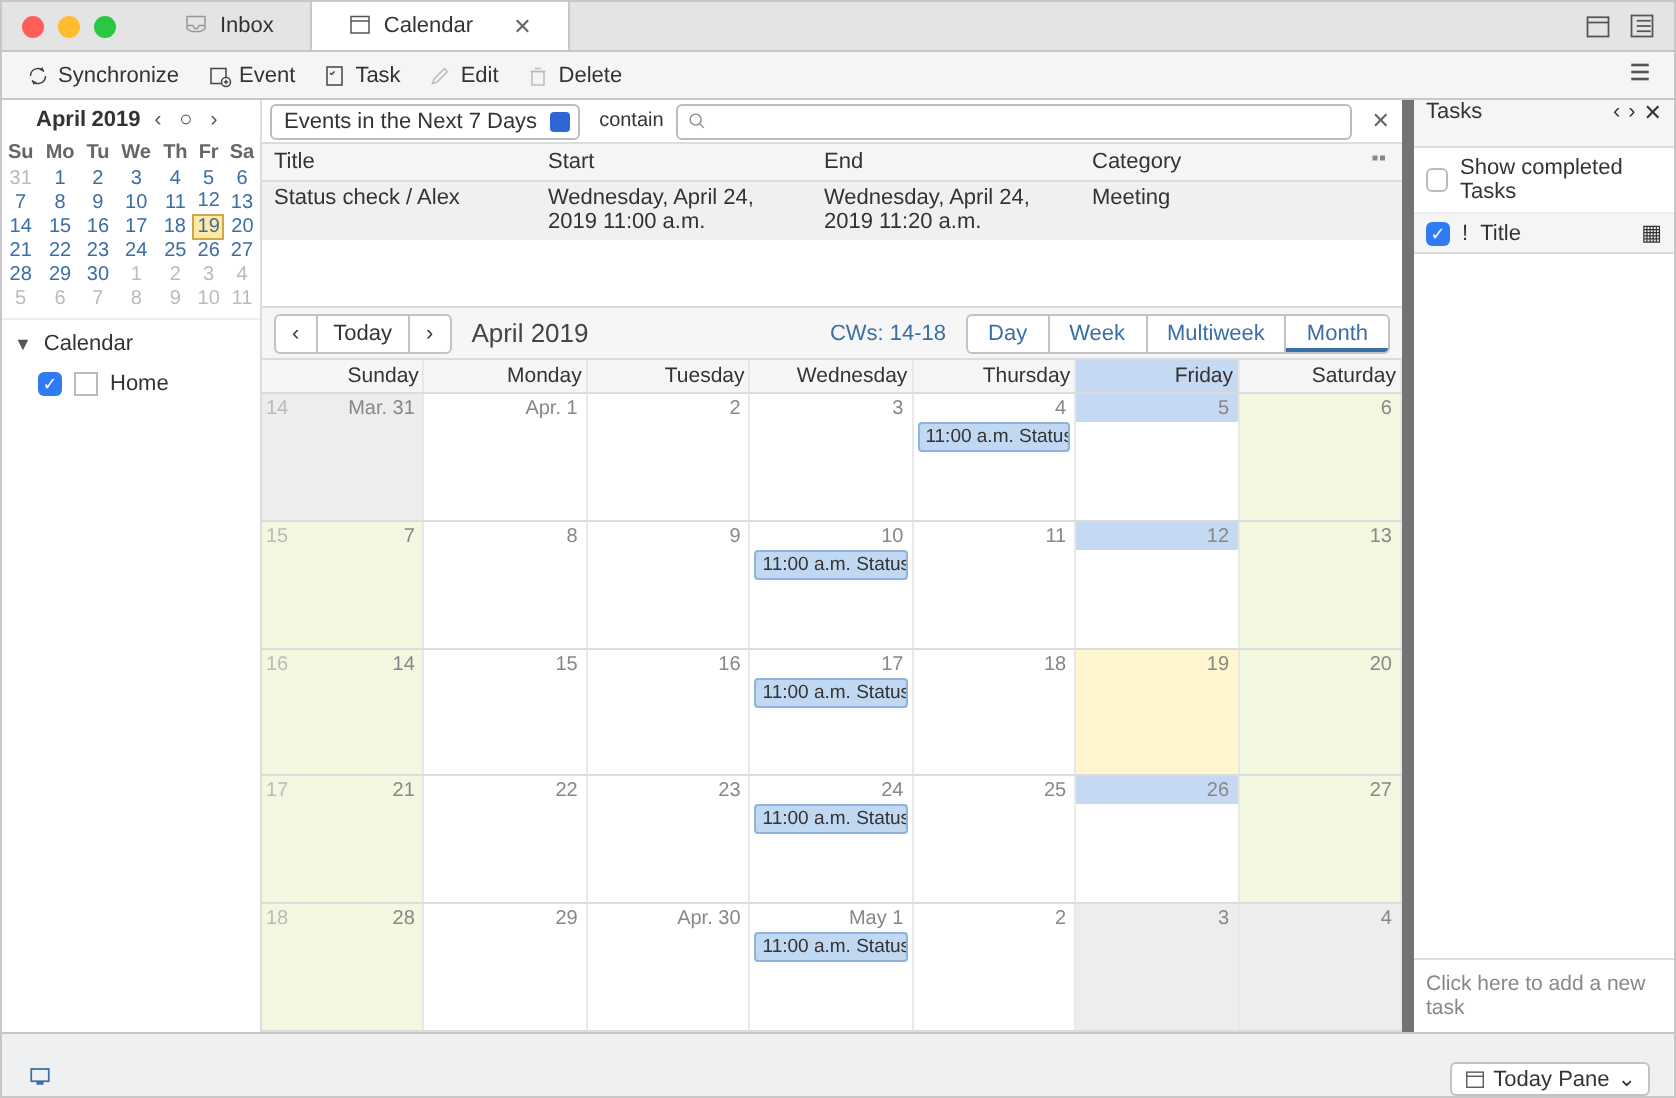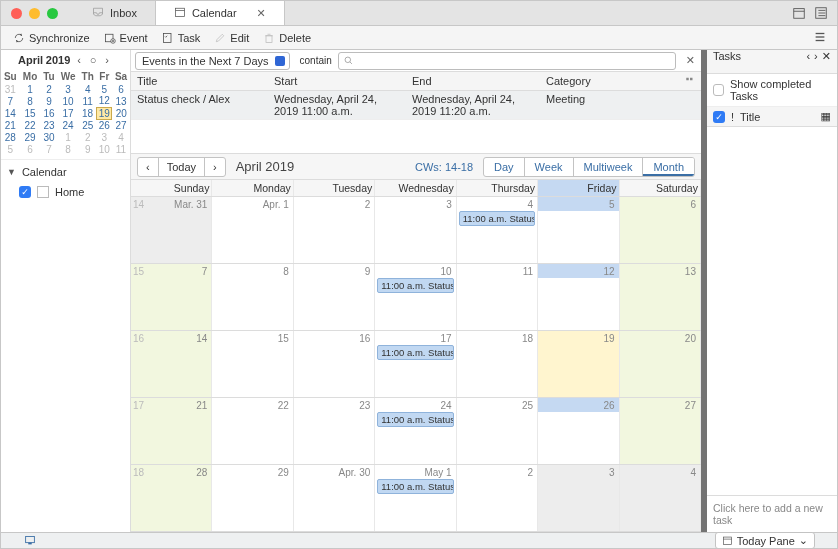--- a/index.html
+++ b/index.html
@@ -73,21 +73,21 @@
 .datelabel.wk{left:2px;right:auto;color:#bbb}
 .eventchip{position:absolute;top:14px;left:2px;right:2px;background:#c1d8f2;border:1px solid #8fb3db;border-radius:2px;padding:1px 3px;font-size:9.5px;color:#333;white-space:nowrap;overflow:hidden}
 .rightcol{width:130px;background:#fff;display:flex;flex-direction:column}
 .tasks-hdr{height:24px;display:flex;padding:0 6px;border-bottom:1px solid #dcdcdc;background:#f5f5f5}
 .tasks-hdr .nav{margin-left:auto;display:flex;gap:4px}
 .tasks-sub{display:flex;align-items:center;gap:6px;padding:4px 6px;border-bottom:1px solid #eee;background:#fff;font-size:10.5px}
 .tasks-colhdr{display:flex;align-items:center;gap:6px;padding:3px 6px;background:#f5f5f5;border-bottom:1px solid #dcdcdc;font-size:10.5px}
 .tasks-colhdr .opt{margin-left:auto}
 .tasks-body{flex:1}
 .tasks-foot{border-top:1px solid #dcdcdc;padding:6px;color:#888;font-size:10.5px}
-.statusbar{height:16px;border-top:1px solid #c7c7c7;background:#eef0f1;display:flex;align-items:center;padding:0 22px}
+.statusbar{height:32px;border-top:1px solid #c7c7c7;background:#eef0f1;display:flex;align-items:flex-end;padding:0 12px}
 .statusbar .right{margin-left:auto;display:flex;align-items:center;gap:4px;border:1px solid #c3c3c3;border-radius:3px;padding:1px 6px;background:#fff;font-size:10.5px}
 </style>
 </head>
 <body>
 
 <div class="titlebar">
   <div class="traffic">
     <div class="dot red"></div>
     <div class="dot yellow"></div>
     <div class="dot green"></div>

